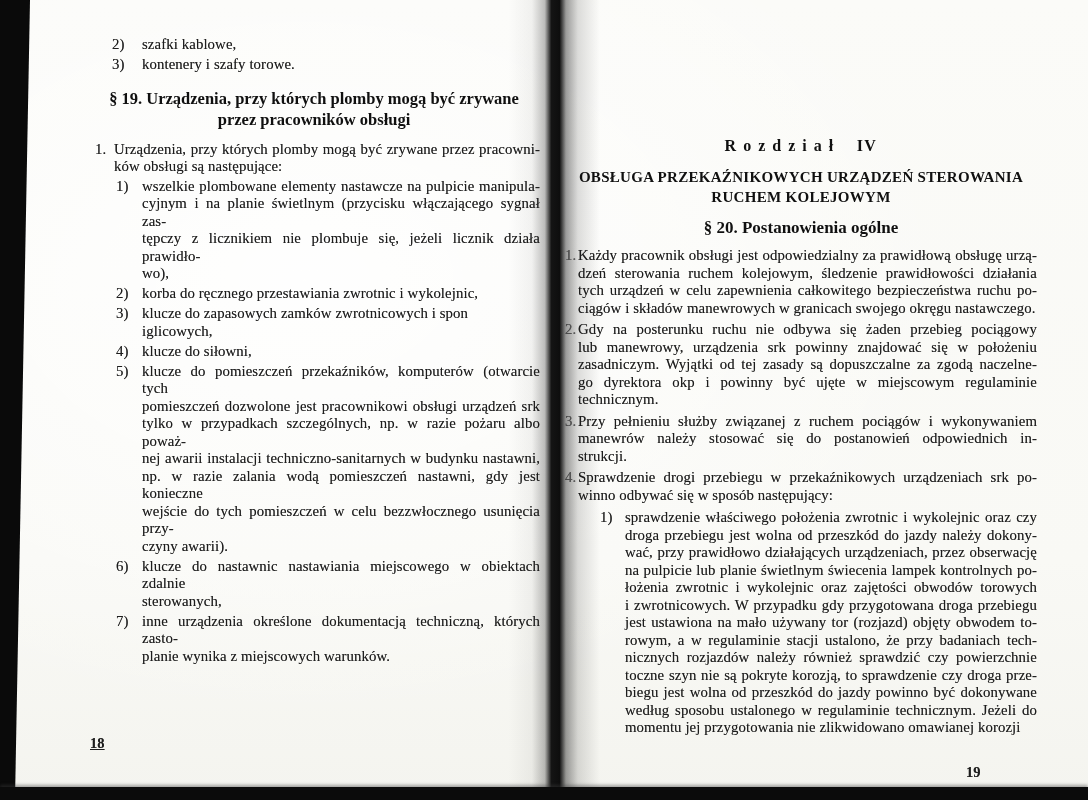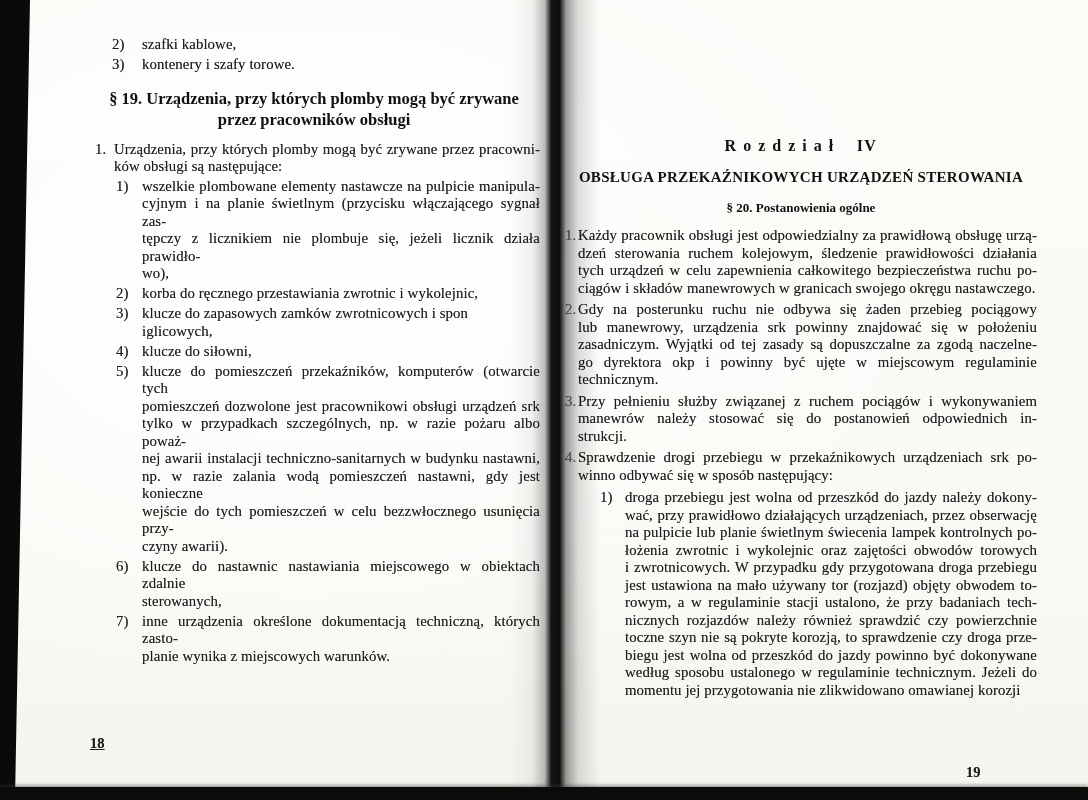--- a/index.html
+++ b/index.html
@@ -74,21 +74,21 @@
   
   .heading{margin-top:14px;margin-bottom:11px;}
   .heading .h-line{font-weight:700;font-size:16.5px;line-height:21px;
                    text-align:center;color:#101010;}
   .chapter-heading{margin-top:7px;font-weight:700;font-size:16px;line-height:18px;
                    text-align:center;white-space:pre;letter-spacing:1.5px;color:#101010;}
   .caps-heading{margin-top:12px;}
   .caps-heading .h-line{font-weight:700;font-size:15px;line-height:20px;
                         text-align:center;letter-spacing:.3px;color:#101010;}
   .sect-heading{margin-top:10px;margin-bottom:9px;}
-  .sect-heading .h-line{font-weight:700;font-size:13px;line-height:21px;
+  .sect-heading .h-line{font-weight:700;font-size:17px;line-height:21px;
                         text-align:center;color:#101010;}
 
   .pagenum{position:absolute;z-index:3;font-weight:700;font-size:14.5px;
            text-shadow:0 0 .4px rgba(10,10,10,.5);}
   #pagenum-left{left:90px;top:735px;text-decoration:underline;}
   #pagenum-right{left:966px;top:764px;}
 </style>
 </head>
 <body>
 
@@ -172,20 +172,21 @@
             <div class="line just">inne urządzenia określone dokumentacją techniczną, których zasto-</div>
             <div class="line">planie wynika z miejscowych warunków.</div>
           </div>
         </div>
       </div>
     </div>
   <div class="page-content" id="right-page-content">
       <div class="chapter-heading">R o z d z i a ł    IV</div>
       <div class="caps-heading">
         <div class="h-line">OBSŁUGA PRZEKAŹNIKOWYCH URZĄDZEŃ STEROWANIA</div>
+        <div class="h-line">RUCHEM KOLEJOWYM</div>
       </div>
       <div class="sect-heading">
         <div class="h-line">§ 20. Postanowienia ogólne</div>
       </div>
       <div class="para">
         <div class="marker">1.</div>
         <div class="body">
           <div class="line just">Każdy pracownik obsługi jest odpowiedzialny za prawidłową obsługę urzą-</div>
           <div class="line just">dzeń sterowania ruchem kolejowym, śledzenie prawidłowości działania</div>
           <div class="line just">tych urządzeń w celu zapewnienia całkowitego bezpieczeństwa ruchu po-</div>
@@ -214,20 +215,21 @@
         <div class="marker">4.</div>
         <div class="body">
           <div class="line just">Sprawdzenie drogi przebiegu w przekaźnikowych urządzeniach srk po-</div>
           <div class="line">winno odbywać się w sposób następujący:</div>
         </div>
       </div>
       <div class="list sub">
         <div class="item">
           <div class="marker">1)</div>
           <div class="body">
+            <div class="line just">sprawdzenie właściwego położenia zwrotnic i wykolejnic oraz czy</div>
             <div class="line just">droga przebiegu jest wolna od przeszkód do jazdy należy dokony-</div>
             <div class="line just">wać, przy prawidłowo działających urządzeniach, przez obserwację</div>
             <div class="line just">na pulpicie lub planie świetlnym świecenia lampek kontrolnych po-</div>
             <div class="line just">łożenia zwrotnic i wykolejnic oraz zajętości obwodów torowych</div>
             <div class="line just">i zwrotnicowych. W przypadku gdy przygotowana droga przebiegu</div>
             <div class="line just">jest ustawiona na mało używany tor (rozjazd) objęty obwodem to-</div>
             <div class="line just">rowym, a w regulaminie stacji ustalono, że przy badaniach tech-</div>
             <div class="line just">nicznych rozjazdów należy również sprawdzić czy powierzchnie</div>
             <div class="line just">toczne szyn nie są pokryte korozją, to sprawdzenie czy droga prze-</div>
             <div class="line just">biegu jest wolna od przeszkód do jazdy powinno być dokonywane</div>

